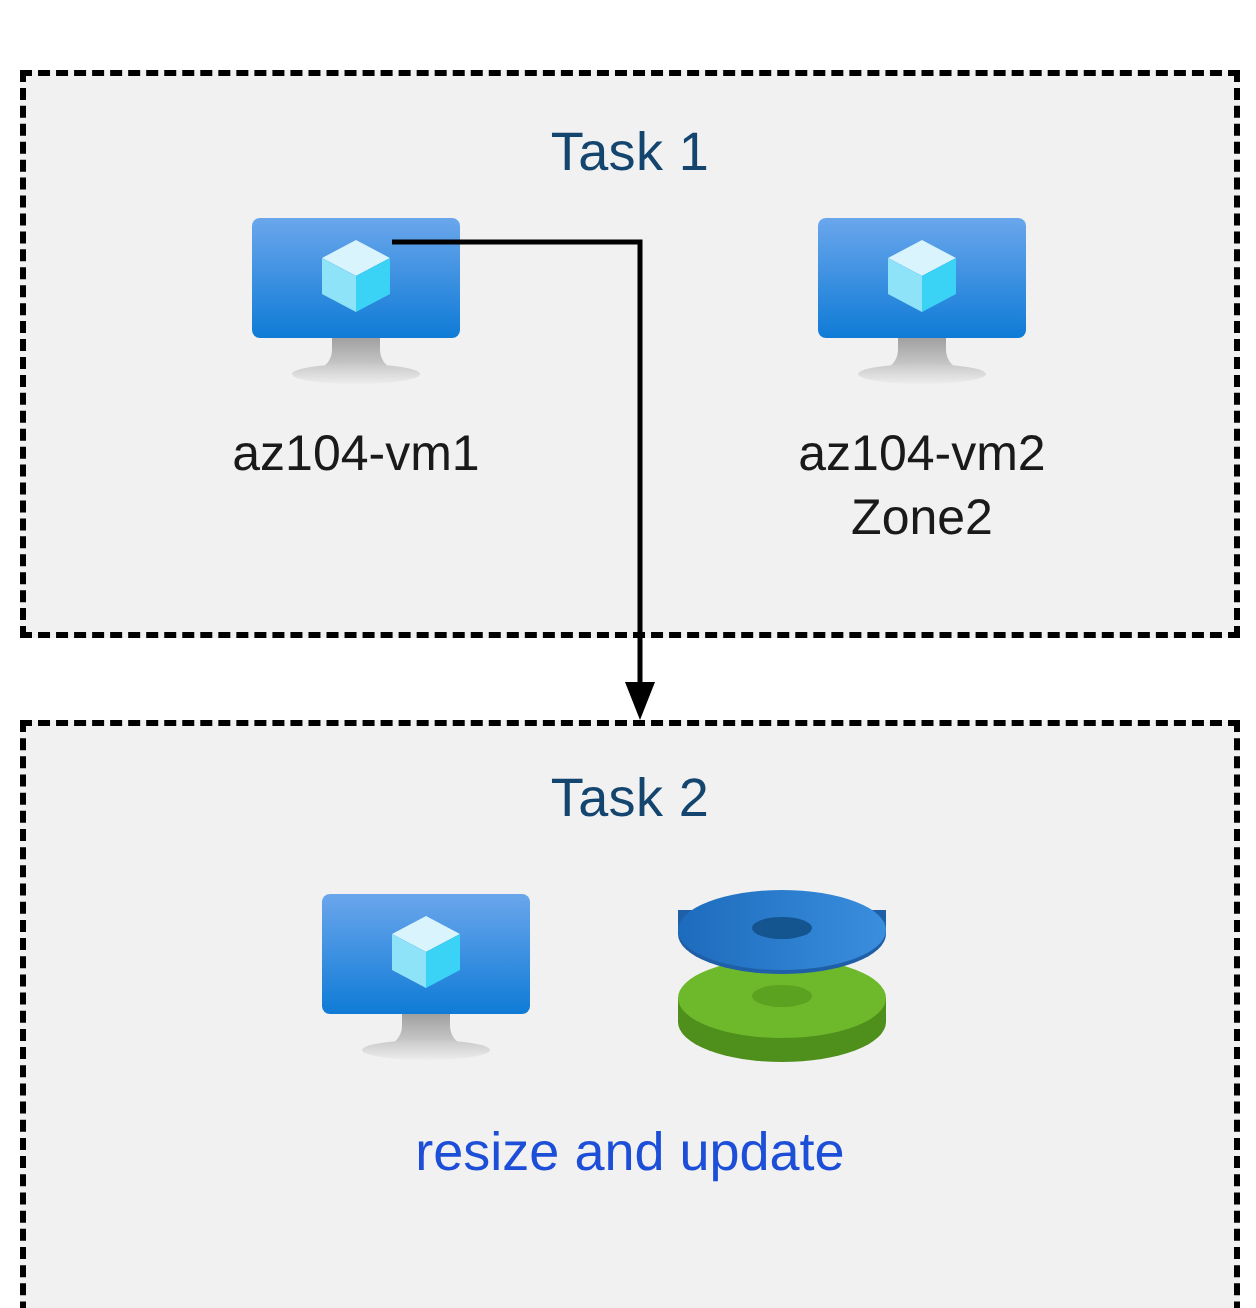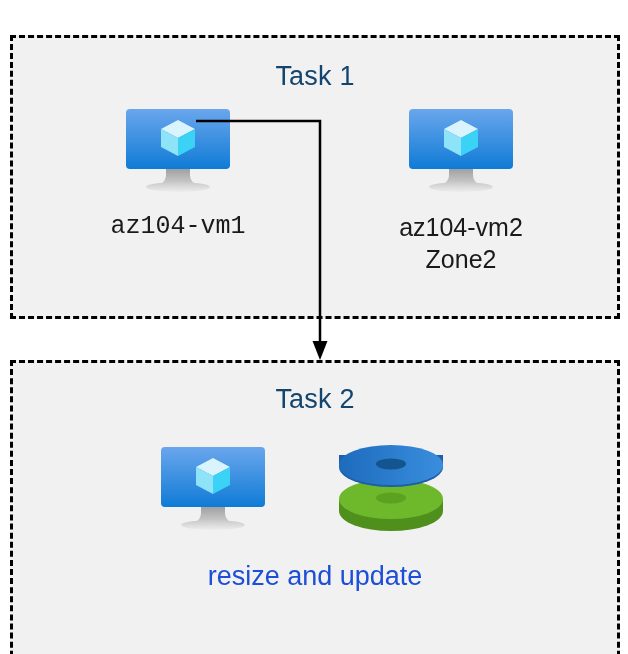--- a/index.html
+++ b/index.html
@@ -123,21 +123,21 @@
         <ellipse cx="60" cy="84" rx="32" ry="5" fill="url(#base1)"></ellipse>
 
         <rect x="8" y="6" width="104" height="60" rx="4" ry="4" fill="url(#scr1)"></rect>
 
         <g transform="translate(60,35)">
           <path d="M0,-18 L17,-9 L0,0 L-17,-9 Z" fill="#d9f4fd"></path>
           <path d="M-17,-9 L0,0 L0,18 L-17,9 Z" fill="#8fe3f8"></path>
           <path d="M17,-9 L0,0 L0,18 L17,9 Z" fill="#3ad2f5"></path>
         </g>
       </svg>
-      <div class="node-label" style="margin-top:18px;font-family:Liberation Mono, monospace;">
+      <div class="node-label" style="margin-top:18px;">
         <div>az104-vm1</div>
       </div>
     </div>
 
     <div class="vm-node" style="left:323px; top:65px; width:250px;">
       <svg class="vm-icon" width="120" height="90" viewBox="0 0 120 90">
         <defs>
           <linearGradient id="scr2" x1="0" y1="0" x2="0" y2="1">
             <stop offset="0%" stop-color="#6aa6ec"></stop>
             <stop offset="100%" stop-color="#0f7bd6"></stop>

